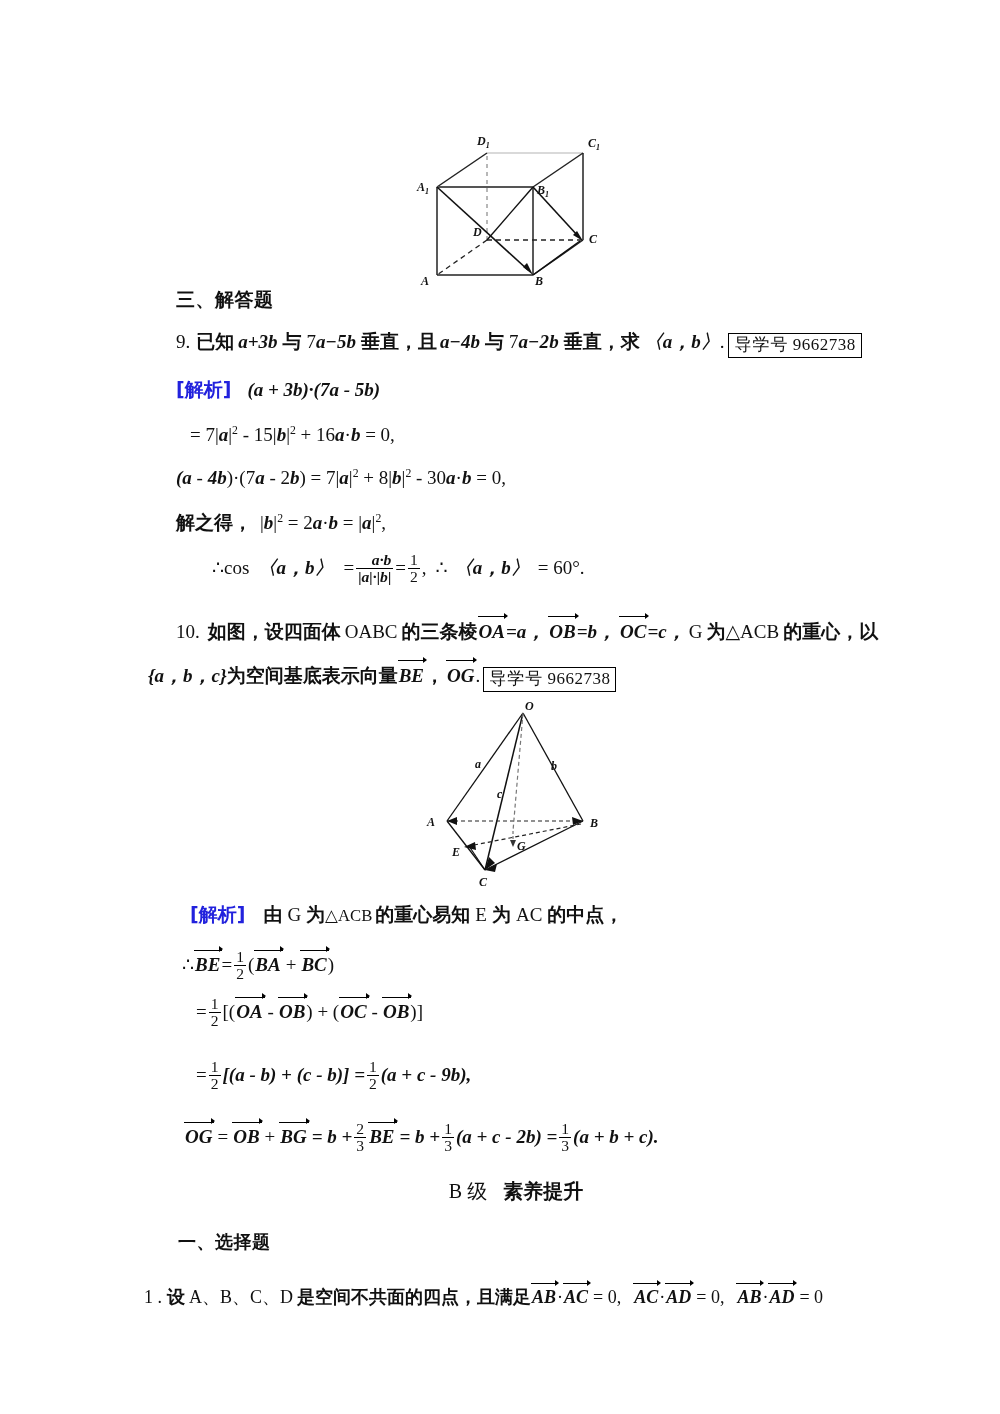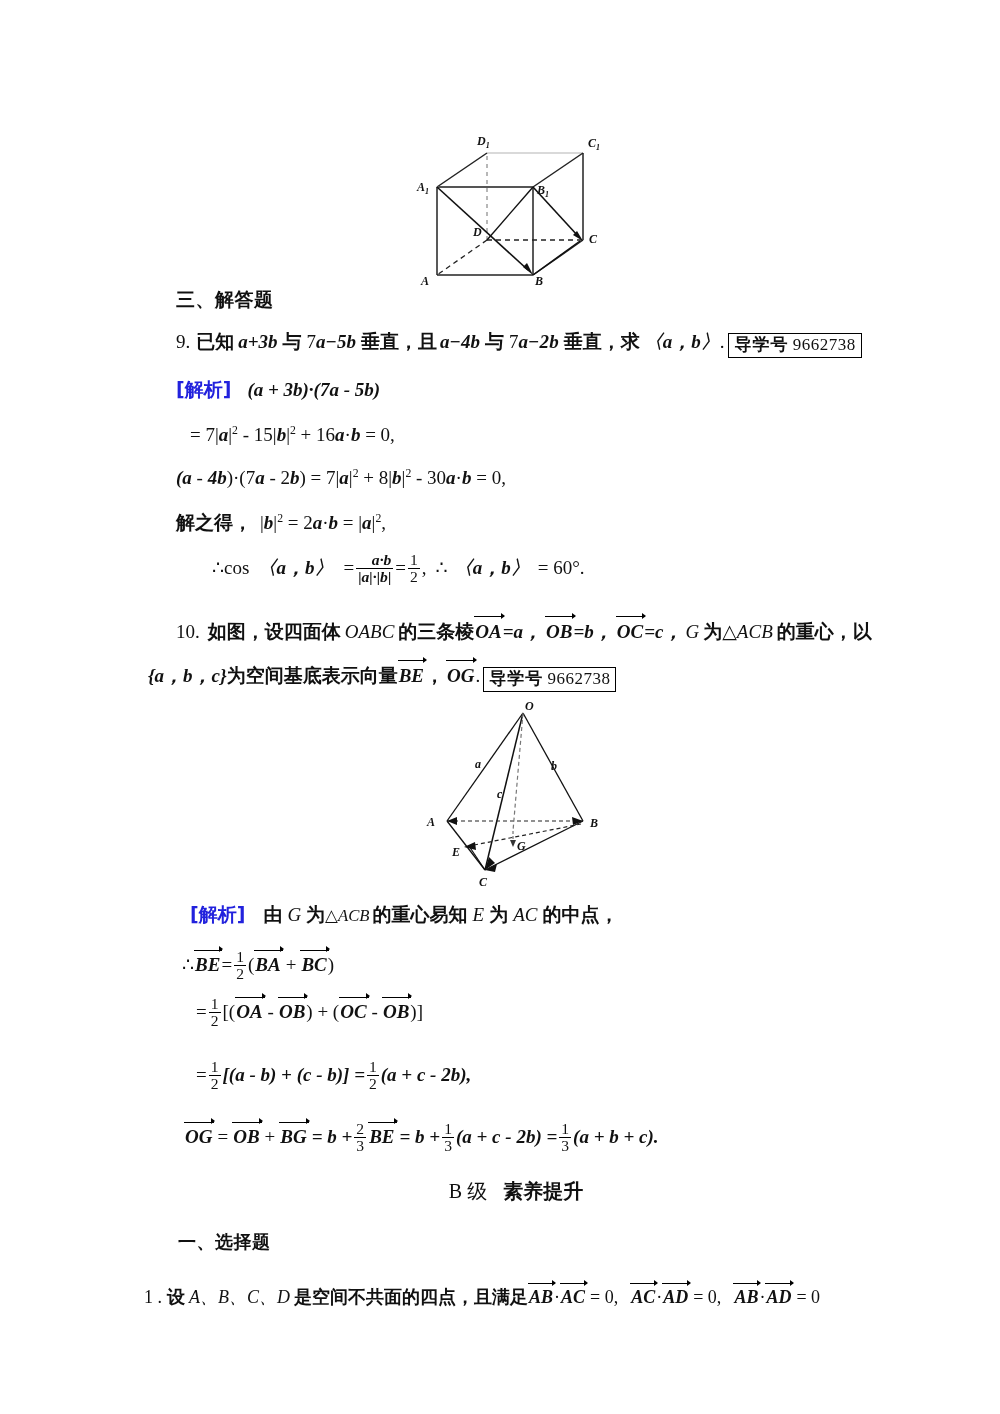--- a/index.html
+++ b/index.html
@@ -30,21 +30,21 @@
     white-space: nowrap;
     line-height: 1;
   }
   .cn {
     font-family: "DejaVu Sans", "Liberation Sans", sans-serif;
     font-weight: 600;
   }
   .serif {
     font-family: "Liberation Serif", "DejaVu Serif", serif;
   }
-  .ital { font-style: italic; }
+  .ital { }
   .bi   { font-style: italic; font-weight: 700; }
   .blue { color: #2222dd; }
 
   
   .sec-head {
     font-size: 19px;
     letter-spacing: 0.5px;
   }
 
   
@@ -62,21 +62,21 @@
     display: inline-block;
     border: 1.6px solid #000;
     padding: 1px 5px 2px 5px;
     font-size: 17px;
     line-height: 1.15;
     vertical-align: -2px;
     background: #fff;
   }
   .daoxue .lbl {
     font-family: "DejaVu Sans", "Liberation Sans", sans-serif;
-    font-weight: 700;
+    font-weight: 400;
     letter-spacing: 1px;
   }
   .daoxue .num {
     font-family: "Liberation Serif", "DejaVu Serif", serif;
     letter-spacing: 0.5px;
   }
 
   
   .frac {
     display: inline-block;
@@ -268,21 +268,21 @@
 
   <div class="txt math" style="left:182px; top:950px;">
     <span class="serif">∴</span><span class="vec serif">BE</span><span class="serif">=</span><span class="frac"><span class="num serif">1</span><span class="den serif">2</span></span><span class="serif">(</span><span class="vec serif">BA</span><span style="display:inline-block;width:4px"></span><span class="serif">+</span><span style="display:inline-block;width:4px"></span><span class="vec serif">BC</span><span class="serif">)</span>
   </div>
 
   <div class="txt math" style="left:196px; top:997px;">
     <span class="serif">=</span><span class="frac"><span class="num serif">1</span><span class="den serif">2</span></span><span class="serif">[(</span><span class="vec serif">OA</span><span style="display:inline-block;width:4px"></span><span class="serif">-</span><span style="display:inline-block;width:4px"></span><span class="vec serif">OB</span><span class="serif">) + (</span><span class="vec serif">OC</span><span style="display:inline-block;width:4px"></span><span class="serif">-</span><span style="display:inline-block;width:4px"></span><span class="vec serif">OB</span><span class="serif">)]</span>
   </div>
 
   <div class="txt math" style="left:196px; top:1060px;">
-    <span class="serif">=</span><span class="frac"><span class="num serif">1</span><span class="den serif">2</span></span><span class="bi serif">[(a - b) + (c - b)] =</span><span class="frac"><span class="num serif">1</span><span class="den serif">2</span></span><span class="bi serif">(a + c - 2b),</span>
+    <span class="serif">=</span><span class="frac"><span class="num serif">1</span><span class="den serif">2</span></span><span class="bi serif">[(a - b) + (c - b)] =</span><span class="frac"><span class="num serif">1</span><span class="den serif">2</span></span><span class="bi serif">(a + c - 9b),</span>
   </div>
 
   <div class="txt math" style="left:184px; top:1122px;">
     <span class="vec serif">OG</span><span style="display:inline-block;width:4px"></span><span class="serif">=</span><span style="display:inline-block;width:4px"></span><span class="vec serif">OB</span><span style="display:inline-block;width:4px"></span><span class="serif">+</span><span style="display:inline-block;width:4px"></span><span class="vec serif">BG</span><span style="display:inline-block;width:4px"></span><span class="bi serif">= b +</span><span class="frac"><span class="num serif">2</span><span class="den serif">3</span></span><span class="vec serif">BE</span><span style="display:inline-block;width:4px"></span><span class="bi serif">= b +</span><span class="frac"><span class="num serif">1</span><span class="den serif">3</span></span><span class="bi serif">(a + c - 2b) =</span><span class="frac"><span class="num serif">1</span><span class="den serif">3</span></span><span class="bi serif">(a + b + c).</span>
   </div>
 
   <div class="banner" style="left:0; top:1178px;padding-left:16px;">
     <span class="b-lvl">B 级</span><span class="b-cn">素养提升</span>
   </div>
 

